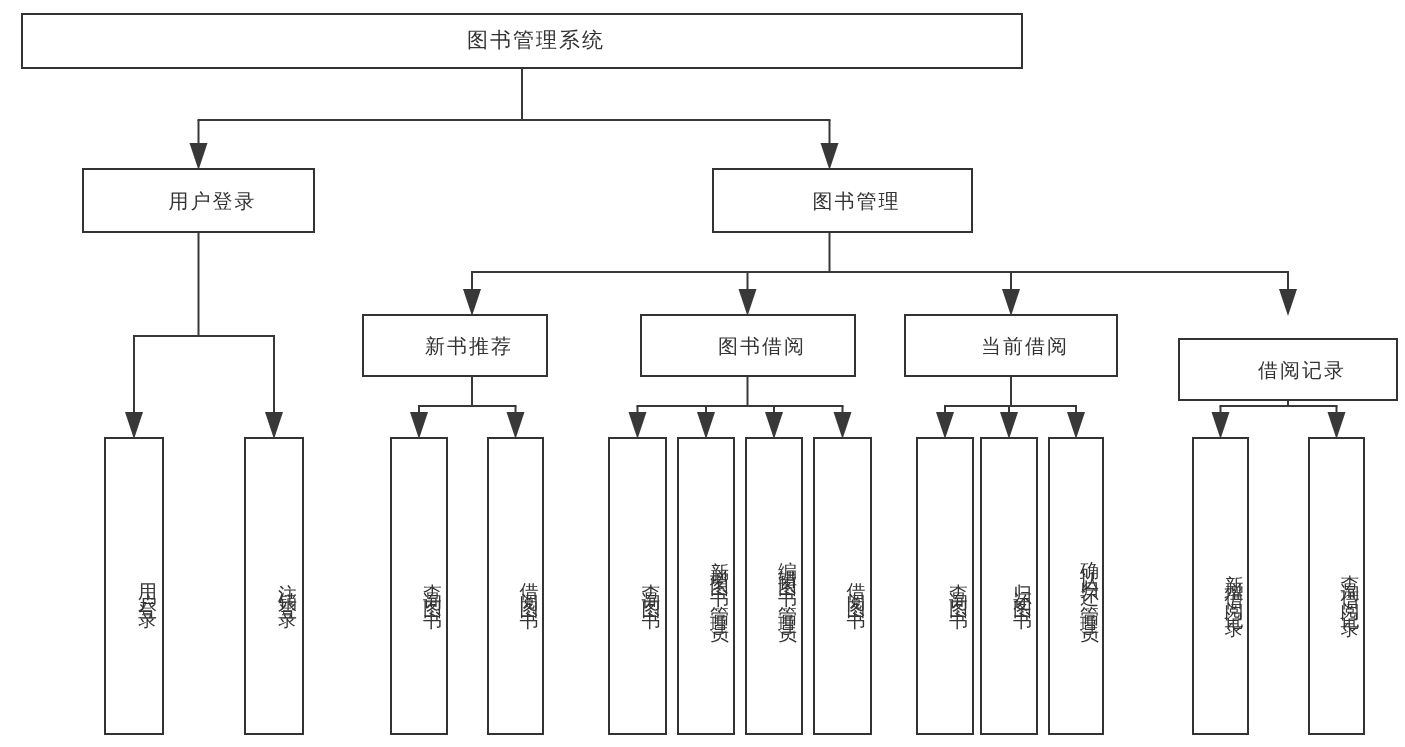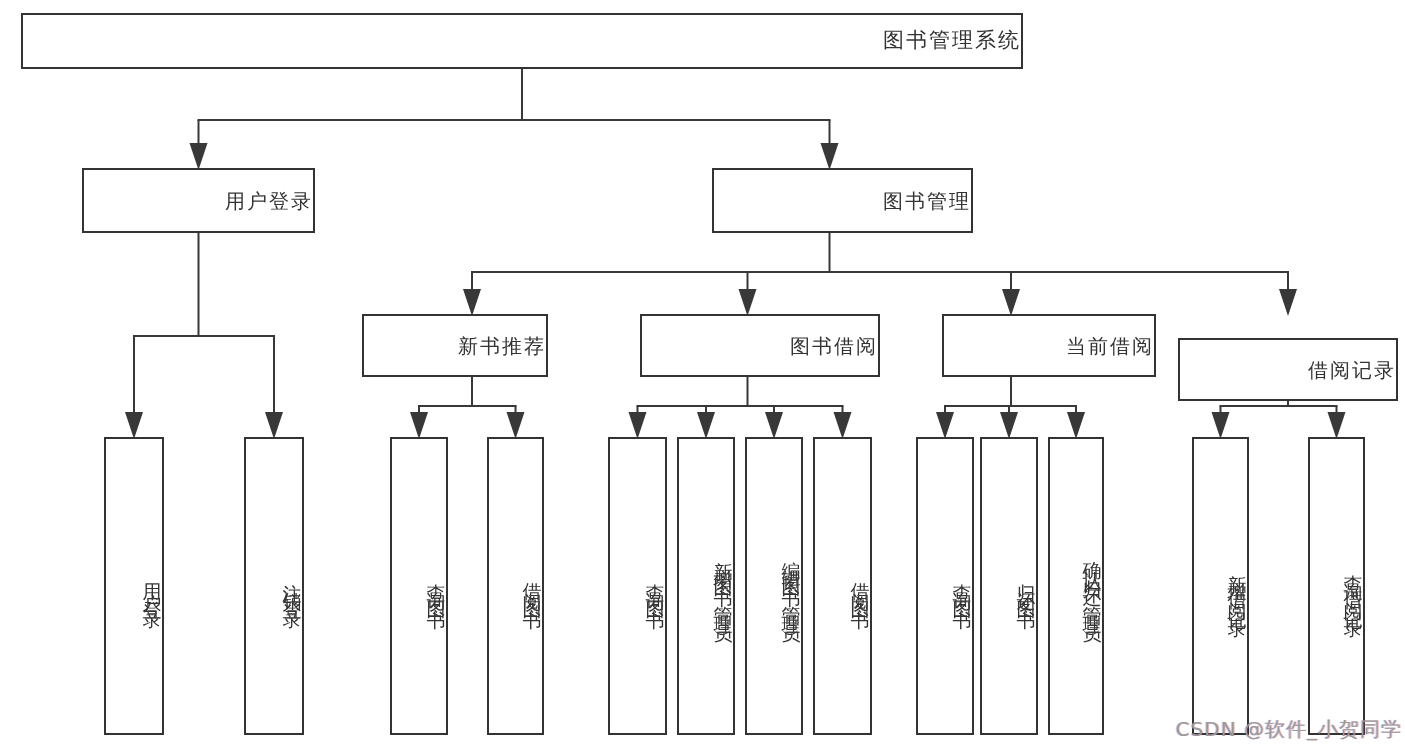--- a/index.html
+++ b/index.html
@@ -21,21 +21,21 @@
     position:absolute;left:0;top:0;width:1405px;height:747px;
     pointer-events:none;
   }
   #connectors line{stroke:var(--line);stroke-width:2;}
   #connectors polygon{fill:var(--line);}
   .node{
     position:absolute;
     box-sizing:border-box;
     background:var(--bg);
     border:2px solid var(--border);
-    display:flex;align-items:center;justify-content:flex-end;
+    display:flex;align-items:center;justify-content:center;
     color:var(--text);
     padding-left:28px;
   }
   .node .label{
     font-size:20px;
     letter-spacing:2px;
     white-space:nowrap;
     line-height:1.2;
   }
   .node.root .label{font-size:21px;}
@@ -122,24 +122,24 @@
       </div>
       <div class="node" style="left: 82px; top: 168px; width: 233px; height: 65px;">
         <span class="label">用户登录</span>
       </div>
       <div class="node" style="left: 712px; top: 168px; width: 261px; height: 65px;">
         <span class="label">图书管理</span>
       </div>
       <div class="node" style="left: 362px; top: 314px; width: 186px; height: 63px;">
         <span class="label">新书推荐</span>
       </div>
-      <div class="node" style="left: 640px; top: 314px; width: 240px; height: 63px;">
+      <div class="node" style="left: 640px; top: 314px; width: 216px; height: 63px;">
         <span class="label">图书借阅</span>
       </div>
-      <div class="node" style="left: 904px; top: 314px; width: 214px; height: 63px; margin-left: 38px;">
+      <div class="node" style="left: 904px; top: 314px; width: 214px; height: 63px;">
         <span class="label">当前借阅</span>
       </div>
       <div class="node" style="left: 1178px; top: 314px; width: 220px; height: 63px; margin-top: 24px;">
         <span class="label">借阅记录</span>
       </div>
       <div class="node vertical" style="left: 104px; top: 437px; width: 60px; height: 298px;">
         <span class="label">用户登录</span>
       </div>
       <div class="node vertical" style="left: 244px; top: 437px; width: 60px; height: 298px;">
         <span class="label">注销登录</span>
@@ -171,14 +171,13 @@
       <div class="node vertical" style="left: 1048px; top: 437px; width: 56px; height: 298px;">
         <span class="label">确认归还（管理员）</span>
       </div>
       <div class="node vertical" style="left: 1192px; top: 437px; width: 57px; height: 298px;">
         <span class="label">新增借阅记录</span>
       </div>
       <div class="node vertical" style="left: 1308px; top: 437px; width: 57px; height: 298px;">
         <span class="label">查询借阅记录</span>
       </div>
     </div>
-  <div class="watermark">CSDN @软件_小贺同学</div>
 </div>
 
 </body></html>

